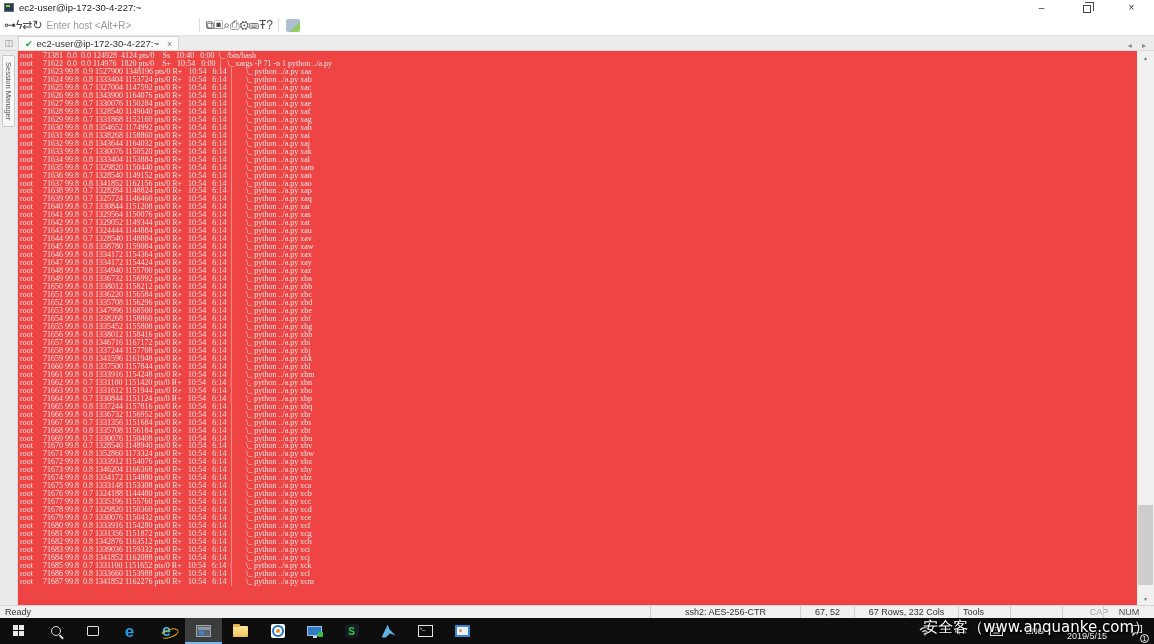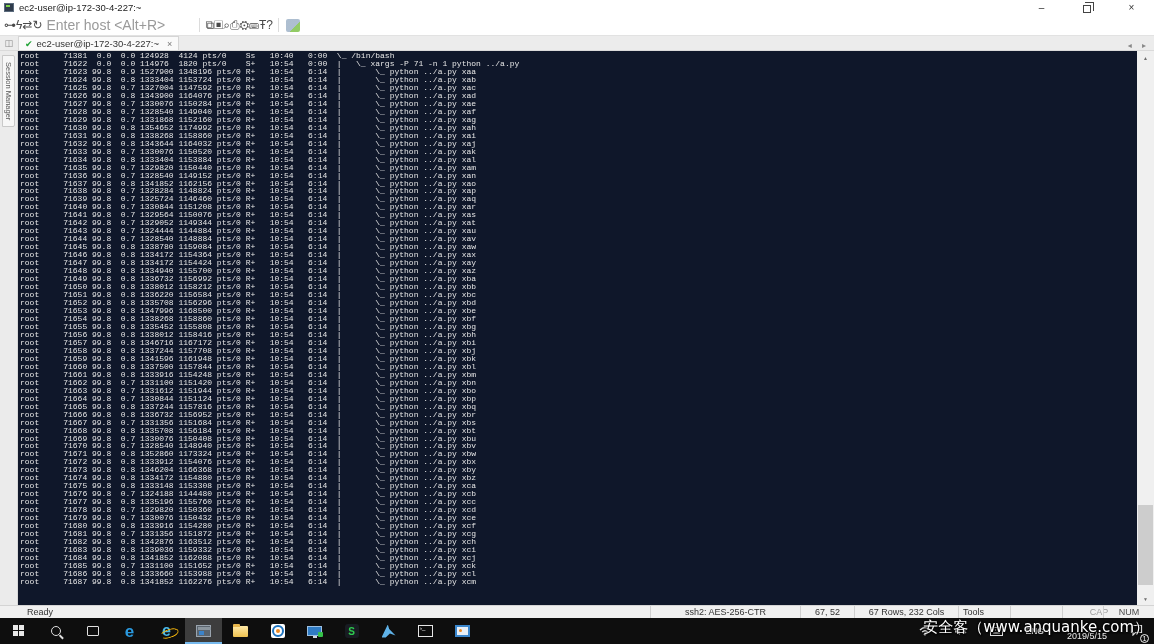--- a/index.html
+++ b/index.html
@@ -17,49 +17,49 @@
         font-size:10px; color:#333; }
   .restore-glyph { width:8px; height:8px; border:1px solid #444; position:relative; background:#fff; margin-top:2px; }
   .restore-glyph::before { content:""; position:absolute; left:1px; top:-4px; width:8px; height:8px; border:1px solid #444; border-bottom:none; border-left:none; }
   
   .menubar { height:17px; display:flex; align-items:center; padding-left:2px; background:#fff; flex:0 0 auto; }
   .menu-item { font-size:11px; color:#222; padding:0 9px; }
   
   .toolbar { height:21px; display:flex; align-items:center; background:#fff;
              border-bottom:1px solid #e2e2e2; padding-left:4px; flex:0 0 auto; }
   .tbi { width:21px; text-align:center; font-size:12px; color:#4a4a4a; line-height:19px; }
-  .host-input { width:150px; border:none; outline:none; font-size:14px; color:#444;
+  .host-input { width:150px; border:none; outline:none; font-size:10px; color:#444;
                 font-family:"Liberation Sans", sans-serif; margin-left:2px; }
   .host-input::placeholder { color:#9a9a9a; }
   .tb-sep { width:1px; height:14px; background:#dcdcdc; margin:0 5px; }
   .color-scheme-icon { width:14px; height:13px; border-radius:2px; margin-left:2px;
         background:linear-gradient(135deg,#9fb3c8 60%, #7fc24a 60%); opacity:.85; }
   
   .tabbar { height:15px; background:#ececec; display:flex; align-items:flex-end; flex:0 0 auto; border-bottom:1px solid #dadada; }
   .panel-toggle { width:18px; text-align:center; font-size:9px; color:#8a8a8a; line-height:14px; }
   .tab { height:14px; background:#fafafa; border:1px solid #d5d5d5; border-bottom:none;
          display:flex; align-items:center; padding:0 6px; font-size:9.5px; color:#333; }
   .tab-check { color:#21a336; font-size:9px; margin-right:4px; }
   .tab-close { color:#777; margin-left:8px; font-size:9px; }
   .tab-arrows { margin-left:auto; font-size:8px; color:#888; padding-right:4px; letter-spacing:4px; }
   
   .main { flex:1 1 auto; display:flex; min-height:0; }
   .side { width:18px; background:#ebebeb; border-right:1px solid #d8d8d8; padding-top:4px; }
   .vtab { display:block; margin:0 auto; writing-mode:vertical-lr; font-size:7.5px; color:#555;
           background:#f7f7f7; border:1px solid #c9c9c9; padding:6px 1px; border-radius:0 2px 2px 0; }
-  .term { flex:1 1 auto; background:#0f172a; margin:0; padding:1px 0 0 2px; overflow:hidden;
-          font-family:Liberation Mono, monospace; font-size:8px; line-height:7.97px; color:#e6e6e6; }
+  .term { flex:1 1 auto; background:#ef4444; margin:0; padding:1px 0 0 2px; overflow:hidden;
+          font-family:Liberation Serif, serif; font-size:8px; line-height:7.97px; color:#e6e6e6; }
   .scrollbar { width:17px; background:#f0f0f0; display:flex; flex-direction:column; }
   .sb-arrow { height:13px; display:flex; align-items:center; justify-content:center; font-size:5px; color:#6e6e6e; }
   .sb-track { flex:1; position:relative; }
   .sb-thumb { position:absolute; left:1px; right:1px; bottom:7px; height:80px; background:#cdcdcd; }
   
   .statusbar { height:13px; background:#f0f0f0; border-top:1px solid #d4d4d4; display:flex;
                align-items:center; font-size:9px; color:#333; flex:0 0 auto; }
-  .st-left { flex:1; padding-left:5px;margin-left:22px; }
+  .st-left { flex:1; padding-left:5px; }
   .st-cell { border-left:1px solid #cfcfcf; height:100%; display:flex; align-items:center; justify-content:center; padding:0 4px; }
   .st-cell.c0 { width:150px; } .st-cell.c1 { width:54px; } .st-cell.c2 { width:104px; }
   .st-cell.c3 { width:52px; justify-content:flex-start; } .st-cell.c4 { width:52px; }
   .st-cell.c5 { width:28px; color:#9a9a9a;padding-left:36px; } .st-cell.c6 { width:51px; color:#4a4a4a; }
   
   .taskbar { height:26px; background:#0e0e0e; display:flex; align-items:stretch; flex:0 0 auto; }
   .slot { width:37px; display:flex; align-items:center; justify-content:center; }
   .slot.active { background:#3d3d3d; box-shadow:inset 0 -2px 0 #76b9ed; }
   .tb-start-button { width:12px; height:12px; display:grid; grid-template-columns:5px 5px; grid-template-rows:5px 5px; gap:1px; }
   .tb-start-button span { background:#e8e8e8; }

